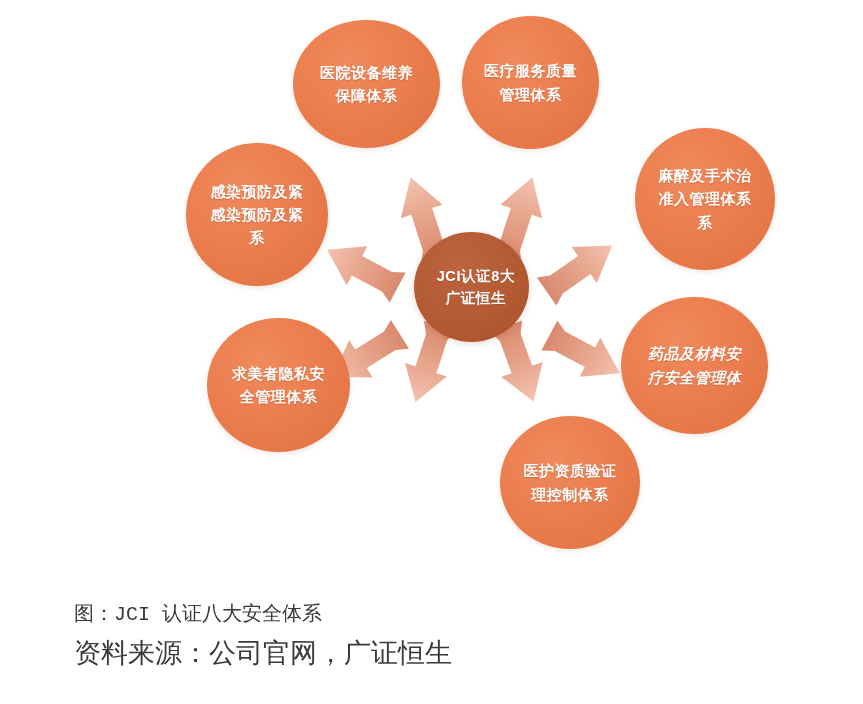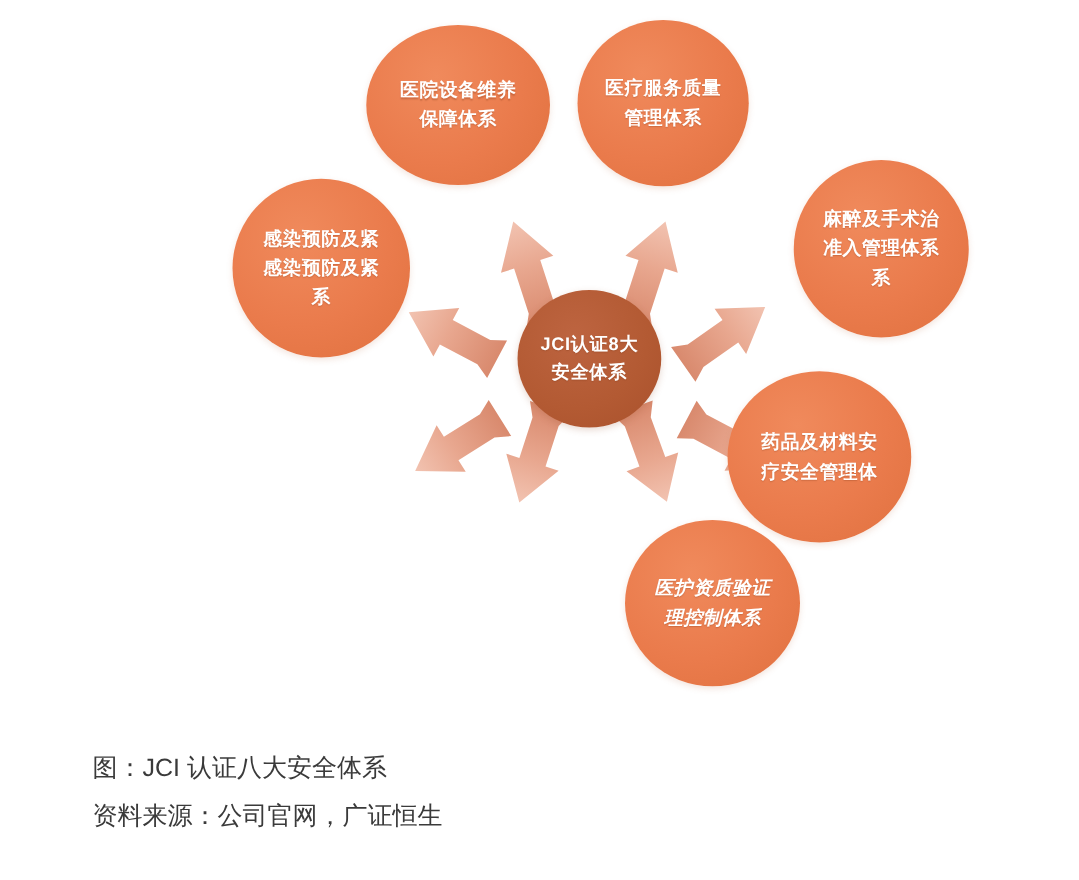--- a/index.html
+++ b/index.html
@@ -50,36 +50,37 @@
     font-size: 15px;
     width: 146px;
     height: 146px;
     box-shadow: 0 2px 5px rgba(190,110,70,0.18);
   }
 
   
   #petal-0 { left: 293px; top: 20px;  width: 147px; height: 128px; }  
   #petal-1 { left: 462px; top: 16px;  width: 137px; height: 133px; }  
   #petal-2 { left: 635px; top: 128px; width: 140px; height: 142px; }  
-  #petal-3 { left: 582px; top: 297px; width: 147px; height: 137px; }  
-  #petal-4 { left: 500px; top: 416px; width: 140px; height: 133px; font-style: italic; }  
+  #petal-3 { left: 621px; top: 297px; width: 147px; height: 137px; font-style: italic; }  
+  #petal-4 { left: 500px; top: 416px; width: 140px; height: 133px; }  
   #petal-5 { left: 337px; top: 425px; width: 140px; height: 140px; }  
   #petal-6 { left: 207px; top: 318px; width: 143px; height: 134px; }  
   #petal-7 { left: 186px; top: 143px; width: 142px; height: 143px; }  
 
   
   #hub {
     left: 414px;
     top: 232px;
     width: 115px;
     height: 110px;
     background: radial-gradient(circle at 40% 33%, #bd6440 0%, #b35a33 58%, #a9512c 100%);
     font-size: 14.5px;
     letter-spacing: 0.6px;
     box-shadow: 0 2px 6px rgba(150,80,50,0.22);
+    justify-content: flex-end;
   }
 
   
   #arrows {
     position: absolute;
     left: 0;
     top: 0;
     width: 863px;
     height: 580px;
     pointer-events: none;
@@ -87,28 +88,28 @@
 
   
   #caption {
     position: absolute;
     left: 74px;
     top: 600px;
     width: 760px;
     color: #3a3a3a;
   }
   #caption .fig-line {
-    font-family: Liberation Sans, sans-serif;
+    font-family: Liberation Mono, monospace;
     font-size: 20px;
     line-height: 30px;
     white-space: nowrap;
   }
   #caption .src-line {
     font-family: "Liberation Serif", "DejaVu Serif", serif;
-    font-size: 20px;
+    font-size: 27px;
     line-height: 34px;
     margin-top: 6px;
     white-space: nowrap;
   }
 </style>
 </head>
 <body>
 
 <div id="diagram">
 
@@ -187,33 +188,39 @@
   </div>
 
   <div class="node petal" id="petal-4">
     <span class="label">
       <span>医护资质验证</span><br>
       <span>理控制体系</span>
     </span>
   </div>
 
 
+  <div class="node petal" id="petal-6">
+    <span class="label">
+      <span>求美者隐私安</span><br>
+      <span>全管理体系</span>
+    </span>
+  </div>
 
   <div class="node petal" id="petal-7">
     <span class="label">
       <span>感染预防及紧</span><br>
       <span>感染预防及紧</span><br>
       <span>系</span>
     </span>
   </div>
 
   <div class="node" id="hub">
     <span class="label">
       <span>JCI认证8大</span><br>
-      <span>安全体系</span>
+      <span>广证恒生</span>
     </span>
   </div>
 </div>
 
 <div id="caption">
   <div class="fig-line">图：JCI 认证八大安全体系</div>
   <div class="src-line">资料来源：公司官网，广证恒生</div>
 </div>
 
 </body></html>

